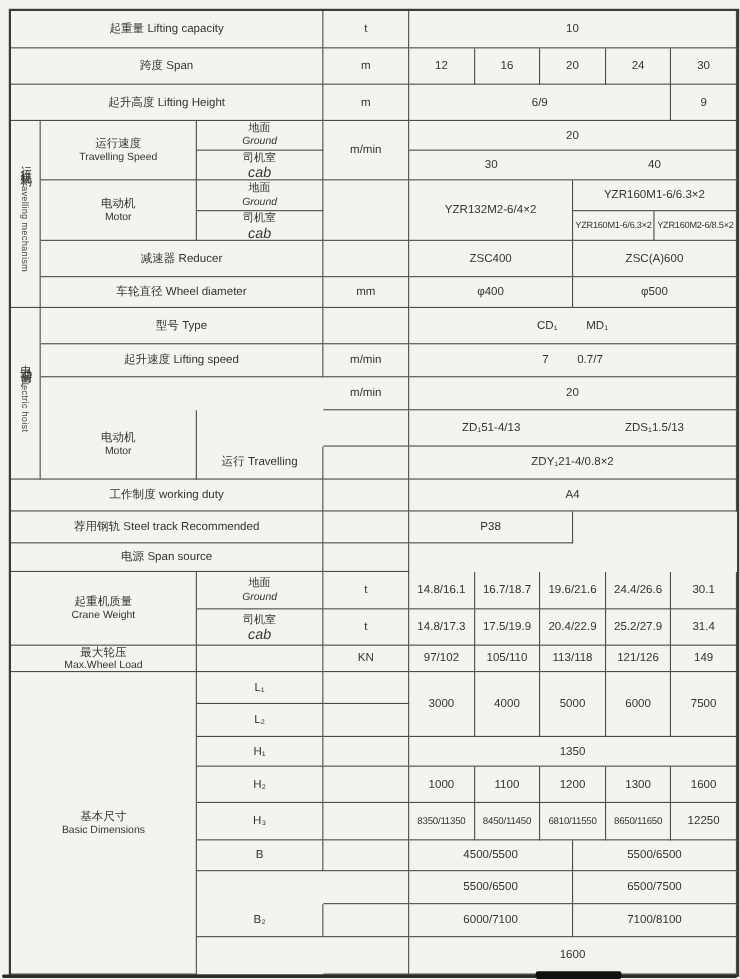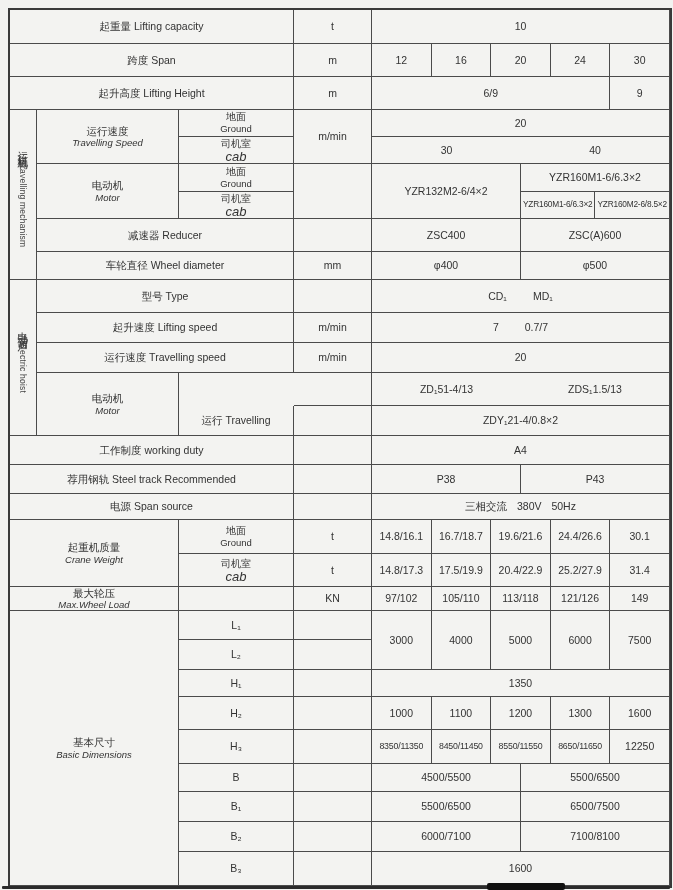--- a/index.html
+++ b/index.html
@@ -25,24 +25,24 @@
     border-bottom:1px solid #4b4b4b;
     display:flex;align-items:center;justify-content:center;
     font-size:10.5px;line-height:1.2;
     overflow:hidden;text-align:center;
     color:#333;
     min-width:0;min-height:0;
   }
   .nbr{border-right:none;}
   .col{flex-direction:column;}
   .sub .cn{font-size:10px;}
-  .sub .en{font-size:9.5px;}
+  .sub .en{font-size:9.5px;font-style:italic;}
   .sub .cab{font-size:13px;line-height:1;font-style:italic;}
   .lbl2 .cn{font-size:10.5px;}
-  .lbl2 .en{font-size:9.5px;font-style:italic;}
+  .lbl2 .en{font-size:9.5px;}
   .pair{gap:26px;}
   .sm{font-size:8.3px;letter-spacing:-0.2px;}
   .h3v{font-size:8.8px;letter-spacing:-0.2px;}
   .wsp{word-spacing:7px;}
   .vflow{writing-mode:vertical-rl;white-space:nowrap;}
   .vflow .cn{text-orientation:upright;font-size:10.5px;letter-spacing:3px;}
   .vflow .en{font-size:8.5px;margin-top:7px;letter-spacing:0.2px;color:#444;}
   .scanline{position:absolute;left:2px;top:886px;width:668px;height:3px;background:#2b2b2b;border-radius:1px;}
   .scanblob{position:absolute;left:487px;top:883px;width:78px;height:7px;background:#101010;border-radius:2px;}
 </style>
@@ -129,21 +129,20 @@
     <div class="c pair" style="grid-area:10/5/11/12">
       <span>CD₁</span>
         <span>MD₁</span>
     </div>
     <div class="c" style="grid-area:11/4/12/5">m/min</div>
     <div class="c pair" style="grid-area:11/5/12/12">
       <span>7</span>
         <span>0.7/7</span>
     </div>
 
-    <div class="c" style="grid-area:12/2/13/4">运行速度 Travelling speed</div>
     <div class="c" style="grid-area:12/4/13/5">m/min</div>
     <div class="c" style="grid-area:12/5/13/12">20</div>
 
     <div class="c col lbl2" style="grid-area:13/2/15/3">
       <span class="cn">电动机</span>
         <span class="en">Motor</span>
     </div>
     <div class="c" style="grid-area:13/4/14/5"></div>
     <div class="c nbr" style="grid-area:13/5/14/8">ZD₁51-4/13</div>
     <div class="c" style="grid-area:13/8/14/12">ZDS₁1.5/13</div>
@@ -151,25 +150,23 @@
     <div class="c" style="grid-area:14/4/15/5"></div>
     <div class="c" style="grid-area:14/5/15/12">ZDY₁21-4/0.8×2</div>
 
     <div class="c" style="grid-area:15/1/16/4">工作制度 working duty</div>
     <div class="c" style="grid-area:15/4/16/5"></div>
     <div class="c" style="grid-area:15/5/16/12">A4</div>
 
     <div class="c" style="grid-area:16/1/17/4">荐用钢轨 Steel track Recommended</div>
     <div class="c" style="grid-area:16/4/17/5"></div>
     <div class="c" style="grid-area:16/5/17/8">P38</div>
-    <div class="c" style="grid-area:16/8/17/12">P43</div>
 
     <div class="c" style="grid-area:17/1/18/4">电源 Span source</div>
     <div class="c" style="grid-area:17/4/18/5"></div>
-    <div class="c wsp" style="grid-area:17/5/18/12">三相交流 380V 50Hz</div>
 
     <div class="c col lbl2" style="grid-area:18/1/20/3">
       <span class="cn">起重机质量</span>
         <span class="en">Crane Weight</span>
     </div>
     <div class="c col sub" style="grid-area:18/3/19/4">
       <span class="cn">地面</span>
         <span class="en">Ground</span>
     </div>
     <div class="c" style="grid-area:18/4/19/5">t</div>
@@ -224,40 +221,38 @@
     <div class="c" style="grid-area:24/5/25/6">1000</div>
     <div class="c" style="grid-area:24/6/25/7">1100</div>
     <div class="c" style="grid-area:24/7/25/9">1200</div>
     <div class="c" style="grid-area:24/9/25/11">1300</div>
     <div class="c" style="grid-area:24/11/25/12">1600</div>
 
     <div class="c" style="grid-area:25/3/26/4">H₃</div>
     <div class="c" style="grid-area:25/4/26/5"></div>
     <div class="c h3v" style="grid-area:25/5/26/6">8350/11350</div>
     <div class="c h3v" style="grid-area:25/6/26/7">8450/11450</div>
-    <div class="c h3v" style="grid-area:25/7/26/9">8550/11550</div>
+    <div class="c h3v" style="grid-area:25/7/26/9">6810/11550</div>
     <div class="c h3v" style="grid-area:25/9/26/11">8650/11650</div>
     <div class="c" style="grid-area:25/11/26/12">12250</div>
 
     <div class="c" style="grid-area:26/3/27/4">B</div>
     <div class="c" style="grid-area:26/4/27/5"></div>
     <div class="c" style="grid-area:26/5/27/8">4500/5500</div>
     <div class="c" style="grid-area:26/8/27/12">5500/6500</div>
 
-    <div class="c" style="grid-area:27/3/28/4">B₁</div>
     <div class="c" style="grid-area:27/4/28/5"></div>
     <div class="c" style="grid-area:27/5/28/8">5500/6500</div>
     <div class="c" style="grid-area:27/8/28/12">6500/7500</div>
 
     <div class="c" style="grid-area:28/3/29/4">B₂</div>
     <div class="c" style="grid-area:28/4/29/5"></div>
     <div class="c" style="grid-area:28/5/29/8">6000/7100</div>
     <div class="c" style="grid-area:28/8/29/12">7100/8100</div>
 
-    <div class="c" style="grid-area:29/3/30/4">B₃</div>
     <div class="c" style="grid-area:29/4/30/5"></div>
     <div class="c" style="grid-area:29/5/30/12">1600</div>
 
   </div>
 
   <div class="scanline"></div>
   <div class="scanblob"></div>
 </div>
 
 </body></html>

